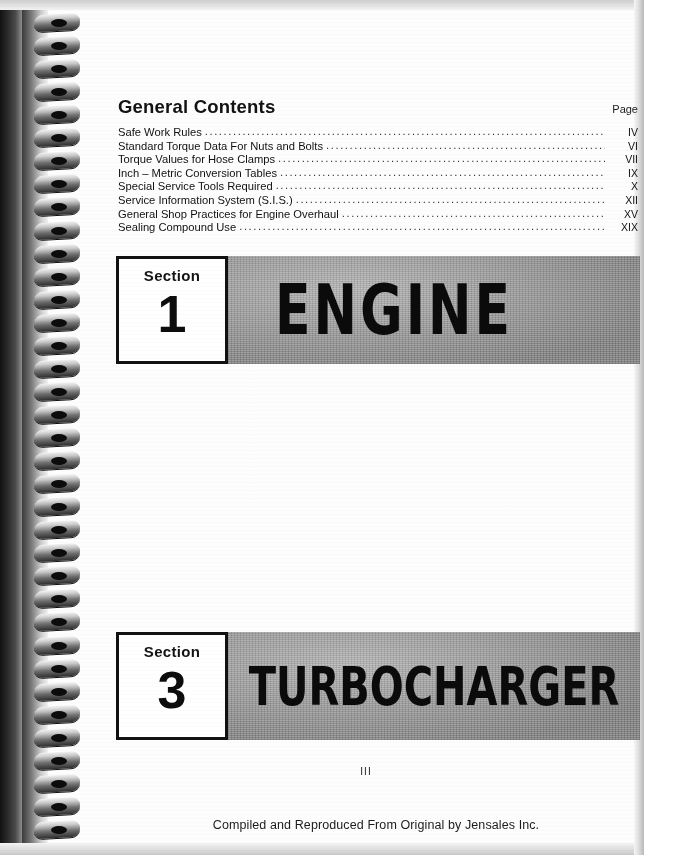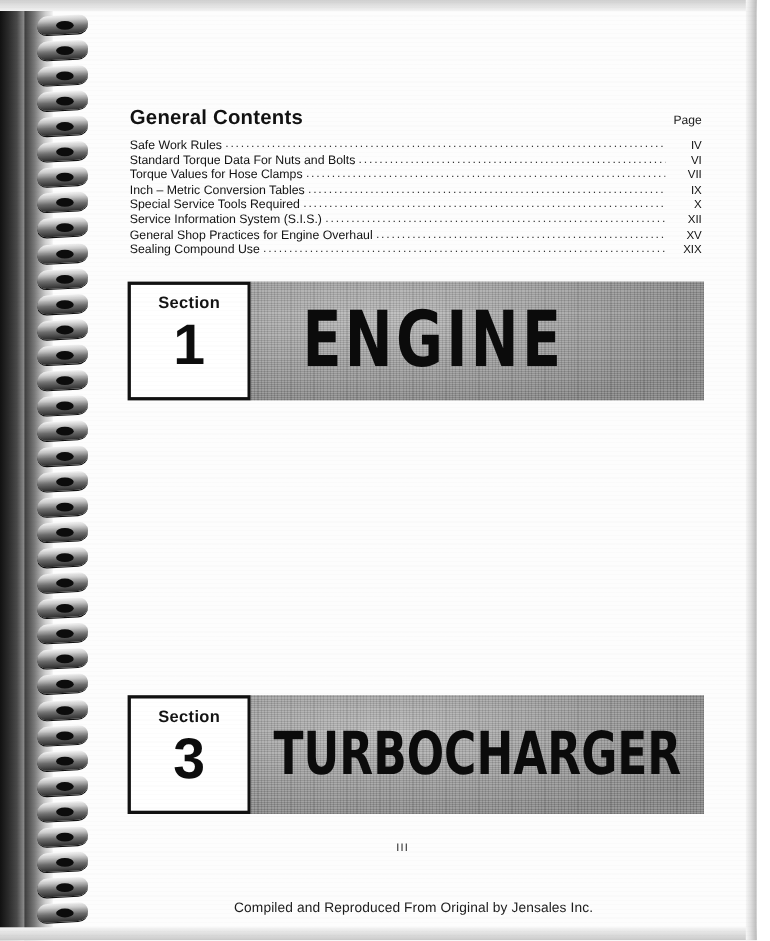--- a/index.html
+++ b/index.html
@@ -13,21 +13,20 @@
     font-family: "Liberation Sans", sans-serif;
     overflow: hidden;
   }
 
   #page {
     position: relative;
     width: 644px;
     height: 855px;
     background: #fdfdfd;
     overflow: hidden;
-    padding-left: 44px;
   }
 
   
   .page-edge-left {
     position: absolute;
     left: 0; top: 0;
     width: 22px; height: 855px;
     background: linear-gradient(to right, #111 0%, #2b2b2b 35%, #4a4a4a 70%, #8d8d8d 100%);
   }
   .page-edge-right {

